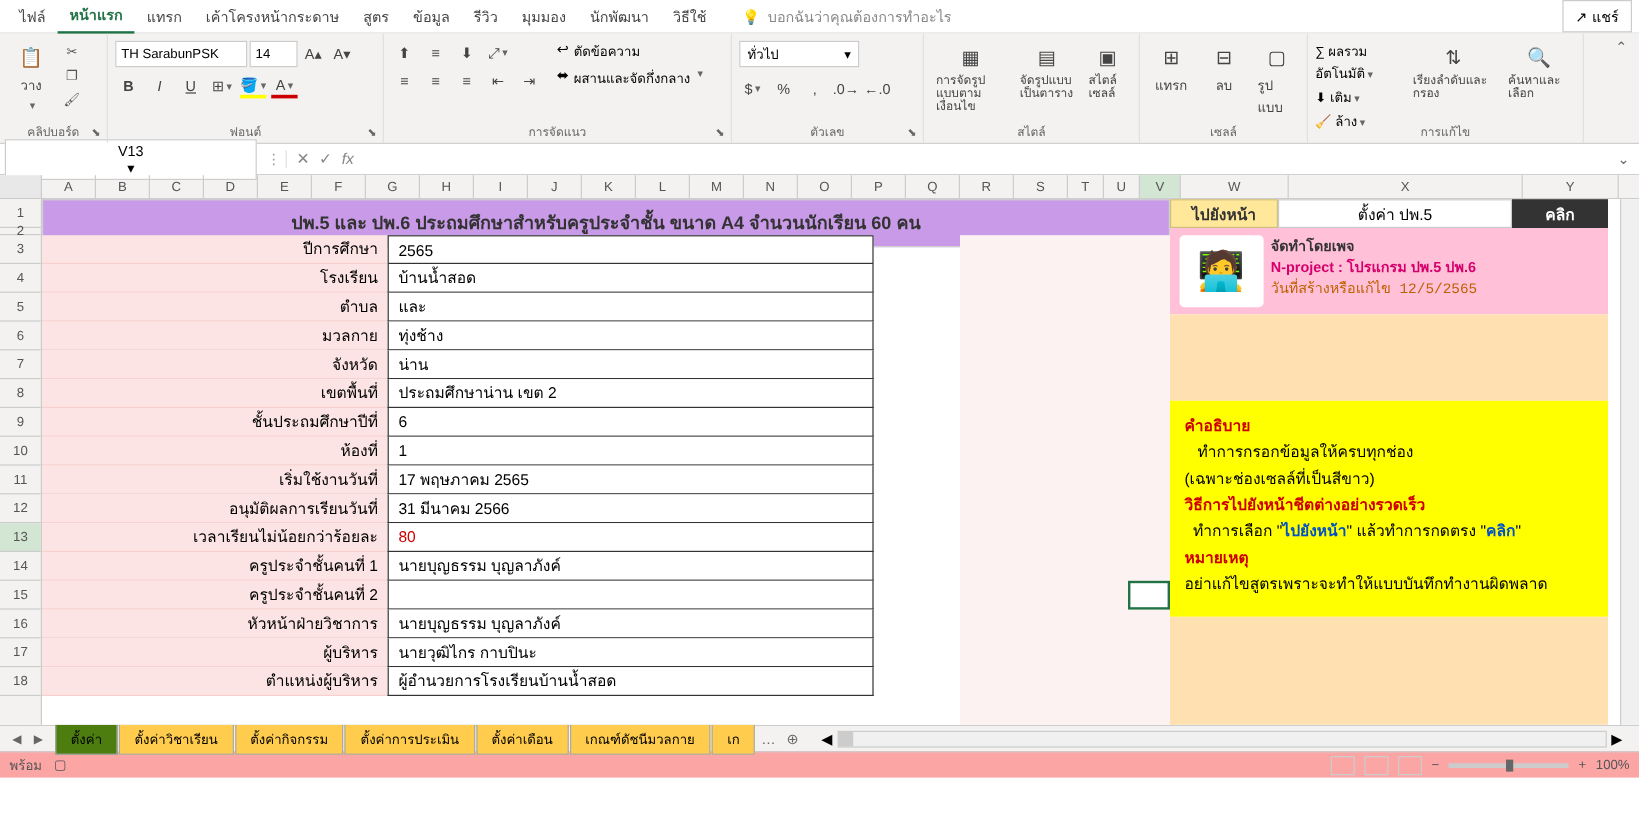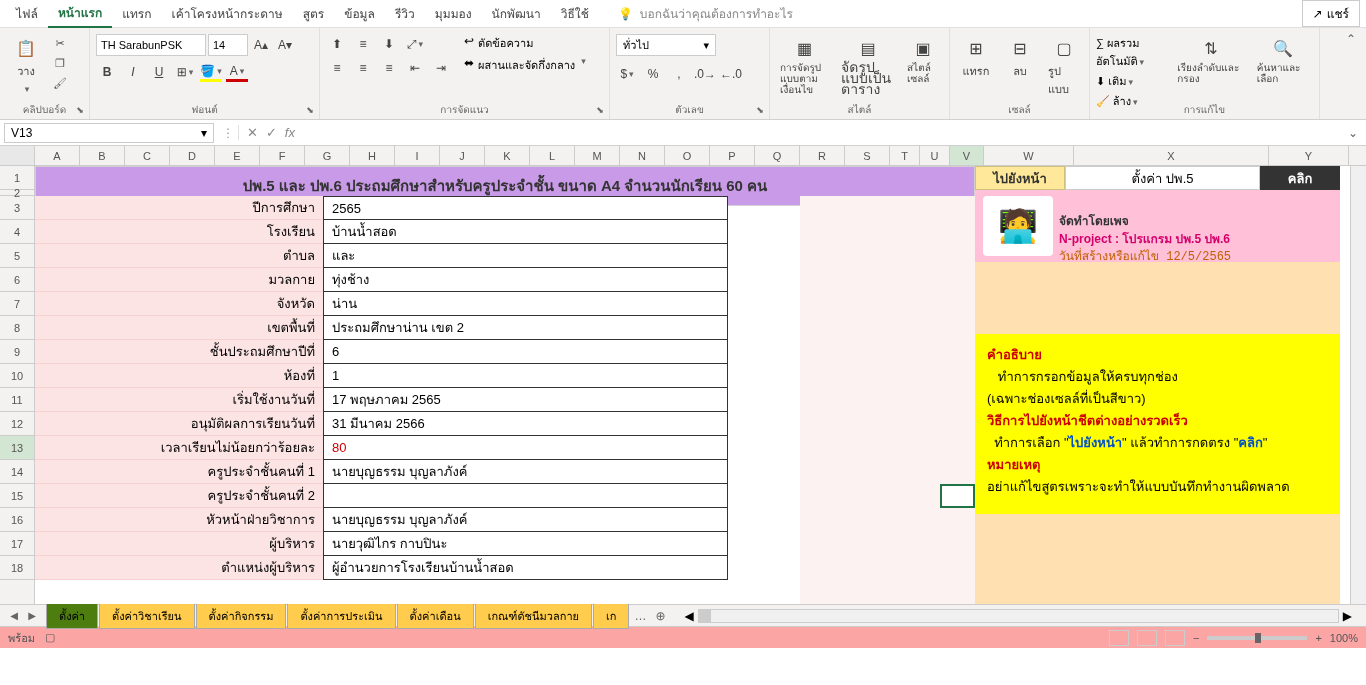--- a/index.html
+++ b/index.html
@@ -24,21 +24,21 @@
 .font-row { display: flex; gap: 2px; align-items: center; margin-bottom: 2px; }
 .font-select { border: 1px solid #ccc; background: #fff; font-size: 11px; padding: 2px 4px; width: 110px; height: 22px; }
 .size-select { border: 1px solid #ccc; background: #fff; font-size: 11px; padding: 2px 4px; width: 40px; height: 22px; }
 .btn-row { display: flex; gap: 4px; }
 .fmt-btn { width: 22px; height: 20px; display: flex; align-items: center; justify-content: center; font-size: 12px; color: #444; }
 .dropdown-wide { border: 1px solid #ccc; background: #fff; padding: 2px 6px; font-size: 11px; width: 100px; height: 22px; display: flex; justify-content: space-between; align-items: center; }
 .launcher { position: absolute; bottom: 3px; right: 3px; width: 12px; height: 12px; font-size: 9px; color: #666; display: flex; align-items: center; justify-content: center; }
 
 
 .formula-row { display: flex; height: 26px; border-bottom: 1px solid #d0d0d0; align-items: center; background: #fff; }
-.name-box { width: 210px; border: 1px solid #ccc; margin: 2px 4px; padding: 2px 6px; background: #fff; display: flex; justify-content: space-between; align-items: center; }
+.name-box { width: 210px; border: 1px solid #ccc; margin: 2px 4px; padding: 2px 6px; background: #fff; display: flex; justify-content: space-between; align-items: center; flex-direction: column; }
 .fx-area { display: flex; align-items: center; gap: 8px; padding: 0 8px; flex: 1; border-left: 1px solid #e0e0e0; }
 .fx-btn { color: #888; font-size: 13px; }
 .fx-input { flex: 1; border: none; outline: none; font-size: 12px; }
 
 
 .col-headers { display: flex; height: 20px; background: #f3f2f1; border-bottom: 1px solid #ccc; }
 .select-all { width: 35px; border-right: 1px solid #ccc; background: #e8e8e8; }
 .col-h { border-right: 1px solid #ccc; text-align: center; font-size: 11px; color: #555; line-height: 20px; position: relative; }
 .col-h.selected { background: #d3e5d3; }
 
@@ -60,21 +60,21 @@
 .value-red { color: #c00; }
 .light-area { position: absolute; top: 30px; left: 765px; width: 175px; height: 408px; background: #fdf2f2; }
 
 .goto-btn { position: absolute; top: 0; left: 940px; width: 90px; height: 24px; background: #ffe89a; display: flex; align-items: center; justify-content: center; font-size: 13px; font-weight: 600; color: #333; border: 1px solid #d0c080; }
 .setting-btn { position: absolute; top: 0; left: 1030px; width: 195px; height: 24px; background: #fff; display: flex; align-items: center; justify-content: center; font-size: 13px; border: 1px solid #ccc; }
 .click-btn { position: absolute; top: 0; left: 1225px; width: 80px; height: 24px; background: #333; color: #fff; display: flex; align-items: center; justify-content: center; font-size: 13px; font-weight: 600; }
 
 .pink-box { position: absolute; top: 24px; left: 940px; width: 365px; height: 72px; background: #ffc0d8; padding: 6px 8px; display: flex; gap: 6px; }
 .avatar { width: 70px; height: 60px; background: #fff; border-radius: 4px; display: flex; align-items: center; justify-content: center; font-size: 32px; }
 .pink-text { font-size: 12px; line-height: 18px; }
-.pink-text .t1 { font-weight: 600; color: #333; margin-top: 16px; }
+.pink-text .t1 { font-weight: 600; color: #333; }
 .pink-text .t2 { color: #d6006c; font-weight: 600; }
 .pink-text .t3 { color: #c06000; font-family: Liberation Mono, monospace; }
 
 .peach-box { position: absolute; top: 96px; left: 940px; width: 365px; height: 72px; background: #ffe0b0; }
 .yellow-box { position: absolute; top: 168px; left: 940px; width: 365px; height: 180px; background: #ffff00; padding: 10px 12px; font-size: 13px; line-height: 22px; }
 .yellow-box .red { color: #c00; font-weight: 600; }
 .yellow-box .blue { color: #0050c8; font-weight: 600; }
 .peach-box2 { position: absolute; top: 348px; left: 940px; width: 365px; height: 90px; background: #ffe0b0; }
 
 .selected-cell { position: absolute; top: 318px; left: 905px; width: 35px; height: 24px; border: 2px solid #217346; background: #fff; }
@@ -220,21 +220,21 @@
   </div>
 
   <div class="group" style="width:180px">
     <div class="group-body">
       <div class="big-btn">
         <div class="icon-box">▦</div>
         <span style="font-size:10px;line-height:11px">การจัดรูปแบบตามเงื่อนไข</span>
       </div>
       <div class="big-btn">
         <div class="icon-box">▤</div>
-        <span style="font-size:14px;line-height:11px">จัดรูปแบบเป็นตาราง</span>
+        <span style="font-size:10px;line-height:11px">จัดรูปแบบเป็นตาราง</span>
       </div>
       <div class="big-btn">
         <div class="icon-box">▣</div>
         <span style="font-size:10px;line-height:11px">สไตล์เซลล์</span>
       </div>
     </div>
     <div class="group-label">สไตล์</div>
   </div>
 
   <div class="group" style="width:140px">

